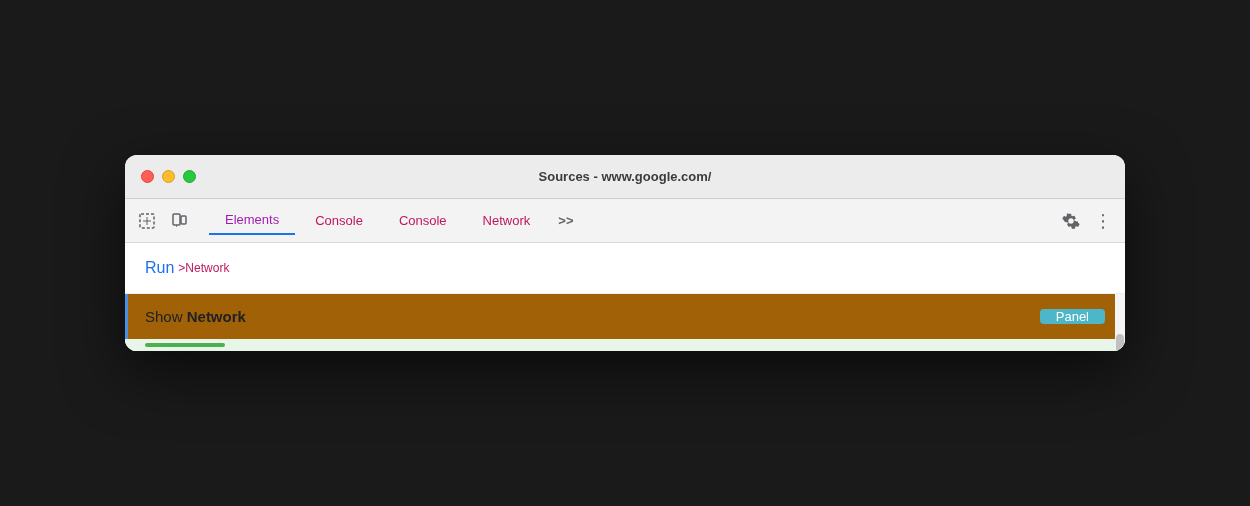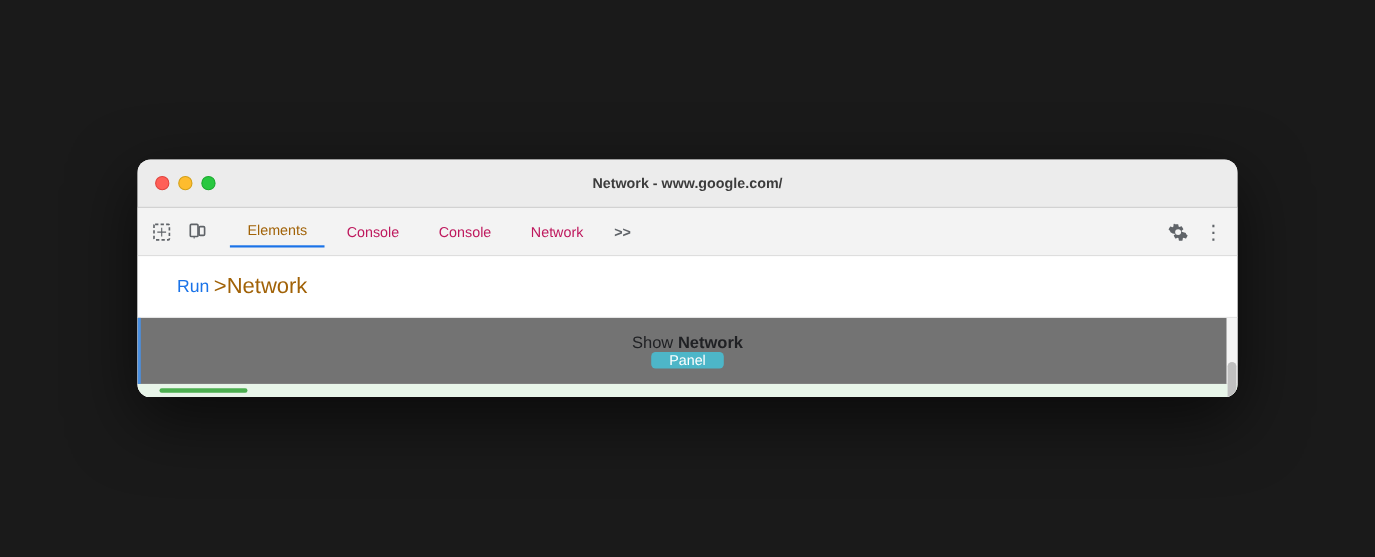--- a/index.html
+++ b/index.html
@@ -94,21 +94,21 @@
     .tab {
       padding: 6px 16px;
       font-size: 13px;
       color: #be185d;
       cursor: pointer;
       border-radius: 4px;
       white-space: nowrap;
     }
 
     .tab.active {
-      color: #a16207;
+      color: #a21caf;
       font-weight: 500;
       border-bottom: 2px solid #1a73e8;
       border-radius: 0;
     }
 
     .tab-more {
       padding: 4px 8px;
       font-size: 13px;
       color: #5f6368;
       cursor: pointer;
@@ -138,51 +138,50 @@
     
     .command-area {
       background: #ffffff;
       padding: 0;
       position: relative;
     }
 
     .command-input-row {
       display: flex;
       align-items: center;
-      padding: 16px 36px;
+      padding: 16px 20px;
       border-bottom: 1px solid #f0f0f0;
     }
 
     .command-run-label {
       color: #1a73e8;
       font-size: 16px;
       font-weight: 400;
       margin-right: 4px;
       flex-shrink: 0;
     }
 
     .command-input {
-      font-size: 20px;
-      color: #a16207;
+      font-size: 12px;
+      color: #be185d;
       flex: 1;
       border: none;
       outline: none;
       background: transparent;
       caret-color: #202124;
     }
 
     
     .suggestion-row {
       display: flex;
       align-items: center;
       padding: 14px 20px;
-      background: #737373;
+      background: #a16207;
       cursor: pointer;
       position: relative;
-      flex-direction: column;
     }
 
     .suggestion-left-indicator {
       position: absolute;
       left: 0;
       top: 0;
       bottom: 0;
       width: 3px;
       background: #4a90e2;
     }
@@ -248,21 +247,21 @@
 <body>
 
 <div class="window">
 
   <div class="title-bar">
     <div class="traffic-lights">
       <div class="traffic-light close"></div>
       <div class="traffic-light minimize"></div>
       <div class="traffic-light maximize"></div>
     </div>
-    <span class="title-bar-title">Network - www.google.com/</span>
+    <span class="title-bar-title">Sources - www.google.com/</span>
   </div>
 
   <div class="devtools">
 
     <div class="tab-bar">
 
       <div class="tab-icon">
         <svg viewBox="0 0 18 18" fill="none" stroke="#5f6368" stroke-width="1.5">
           <rect x="2" y="2" width="14" height="14" rx="1" stroke-dasharray="3 2"></rect>
           <path d="M5 9h8M9 5v8" stroke-width="1"></path>

